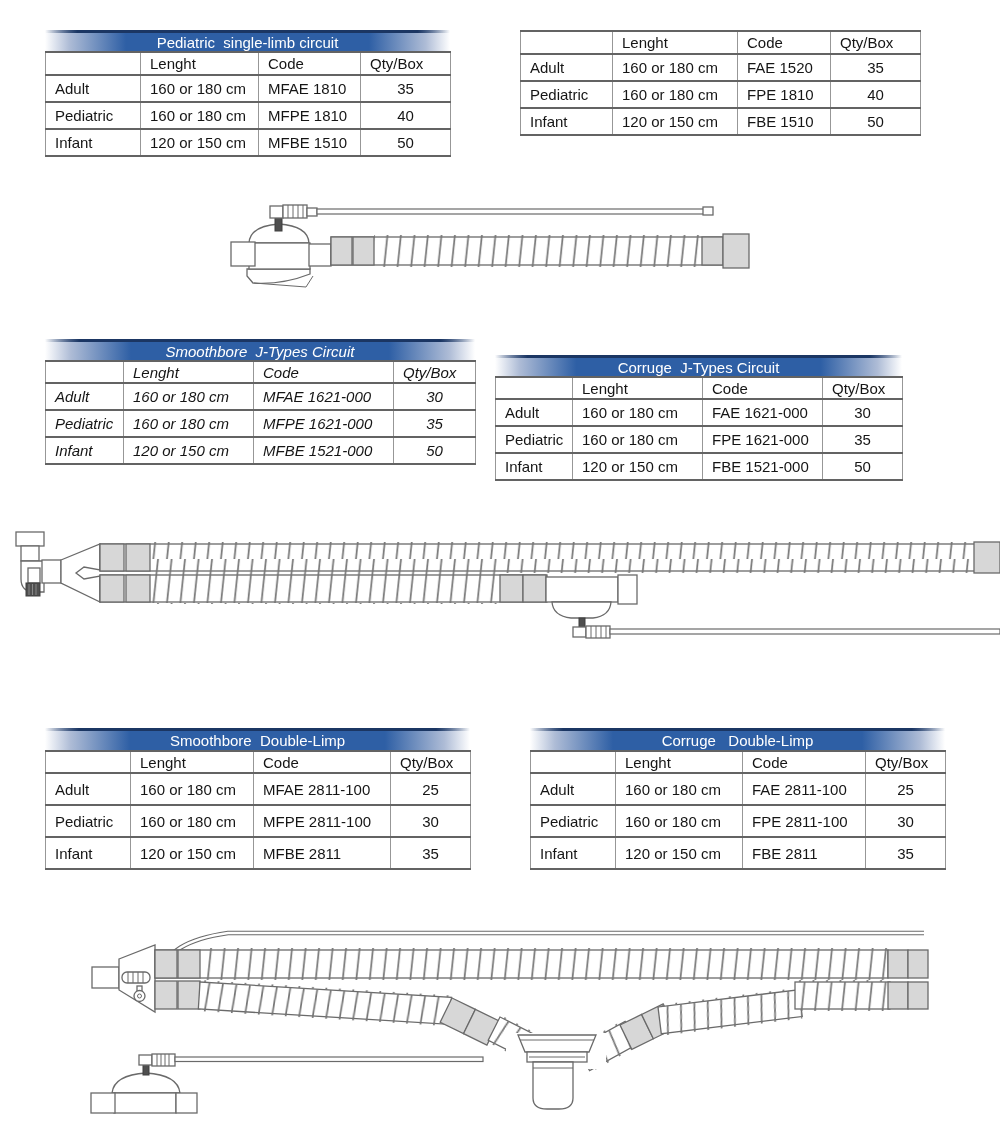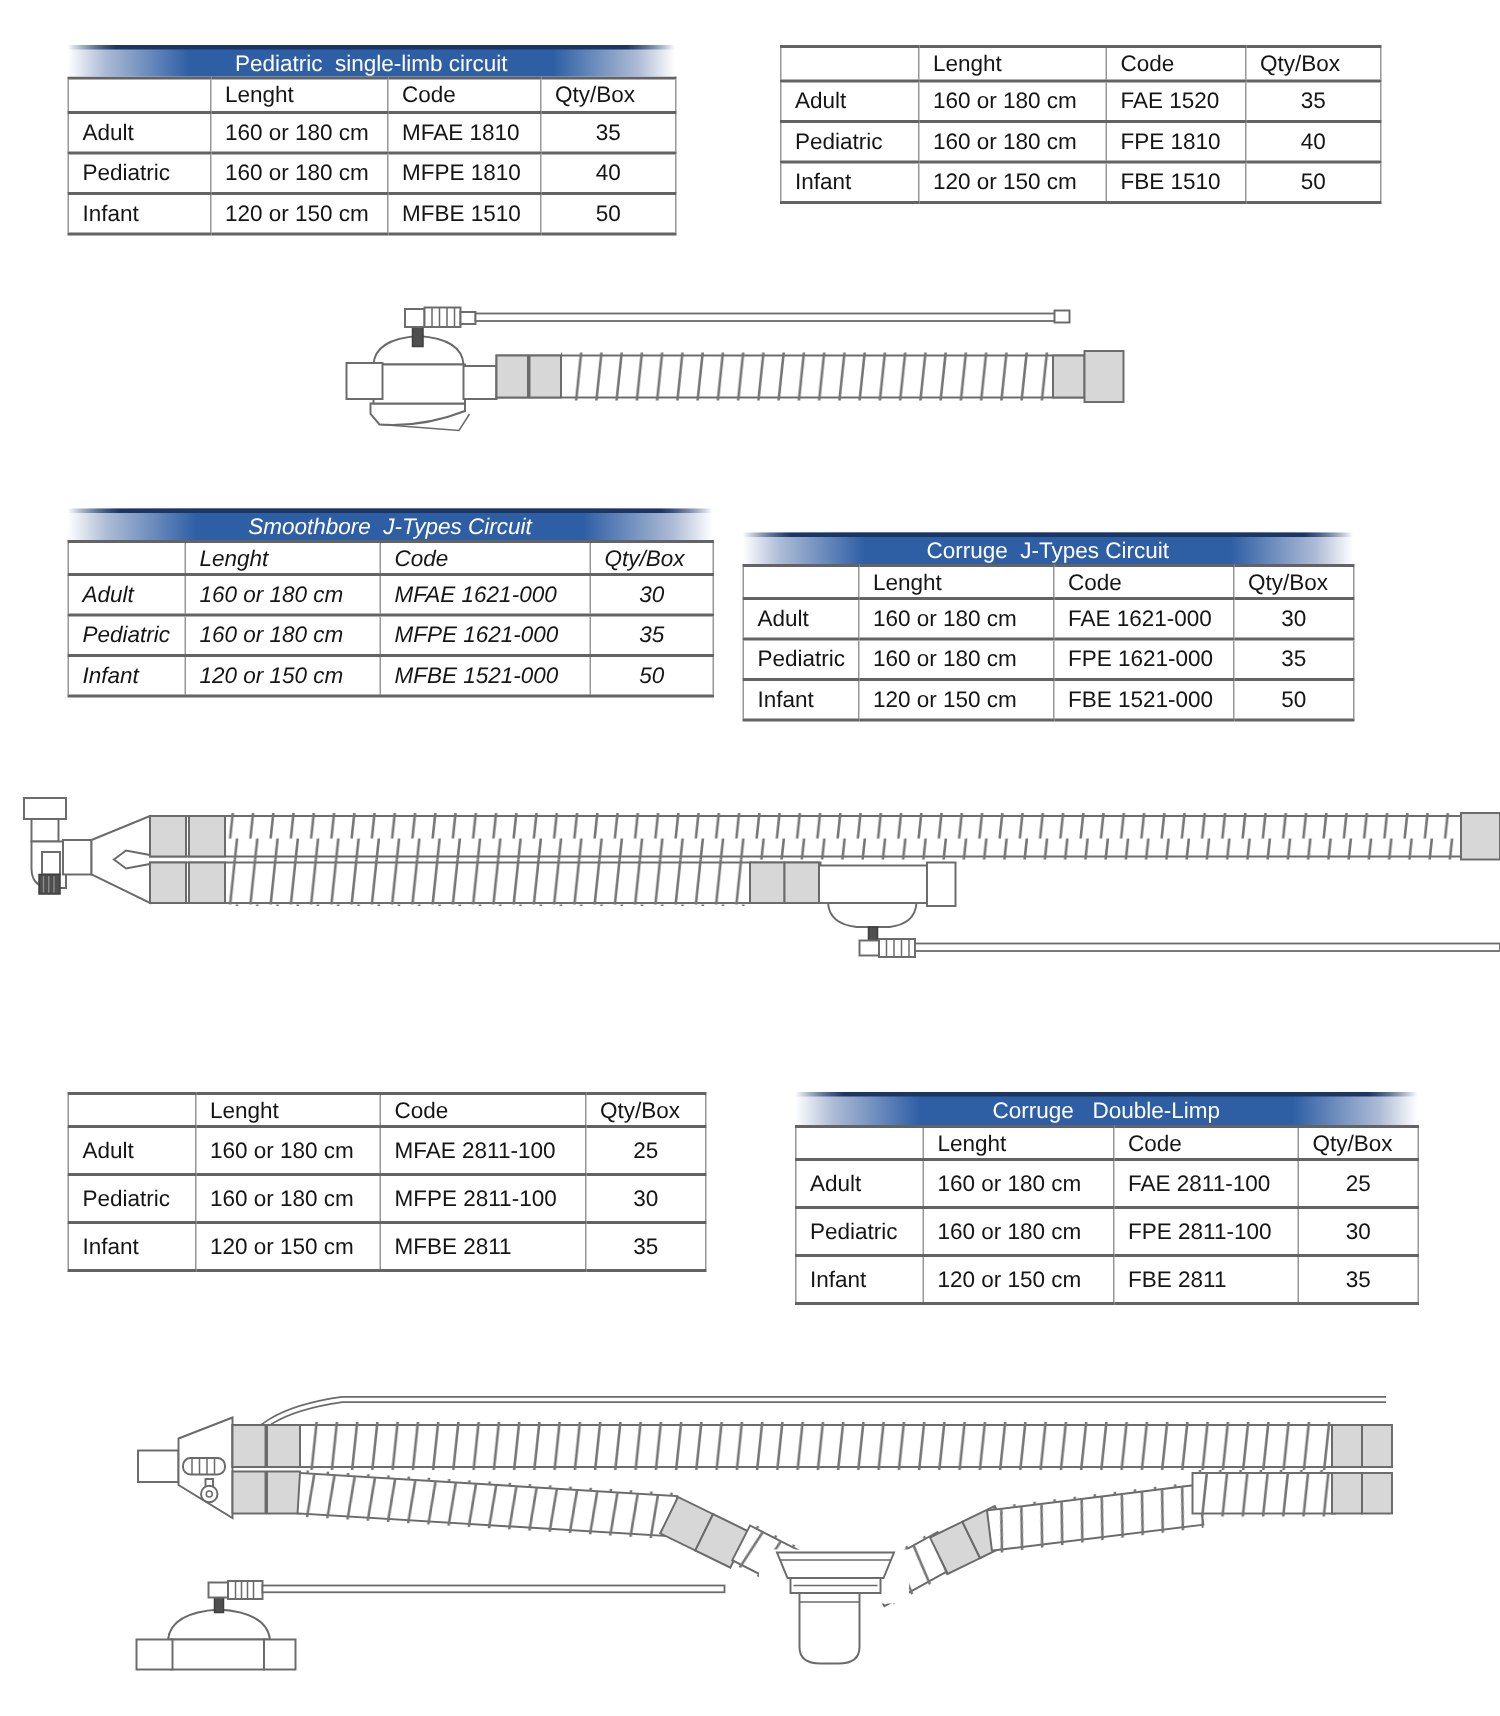--- a/index.html
+++ b/index.html
@@ -191,20 +191,21 @@
       <td>Infant</td>
       <td>120 or 150 cm</td>
       <td>FBE 1521-000</td>
       <td class="qty">50</td>
     </tr>
   </tbody>
     </table>
 </div>
 
 <div class="tblock h22 r32" id="t4">
+  <div class="ttl">Smoothbore  Double-Limp</div>
   <table class="ptable">
     <colgroup>
         <col style="width:85px">
         <col style="width:123px">
         <col style="width:137px">
         <col style="width:80px">
       </colgroup>
     <tbody>
         <tr class="hdr">
       <td></td>

